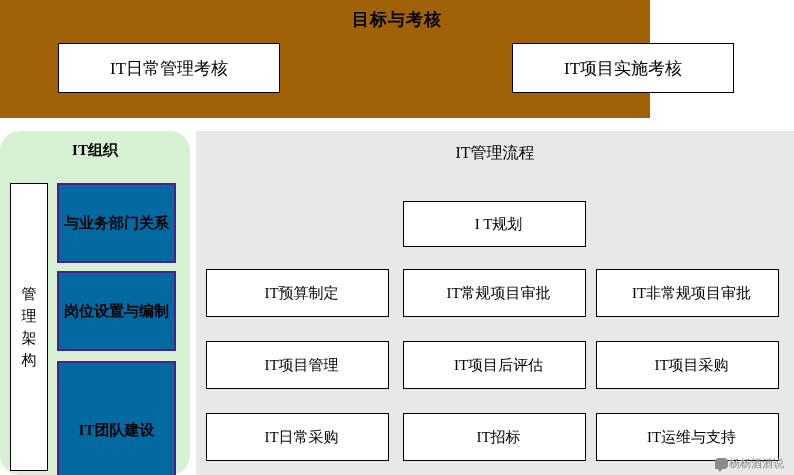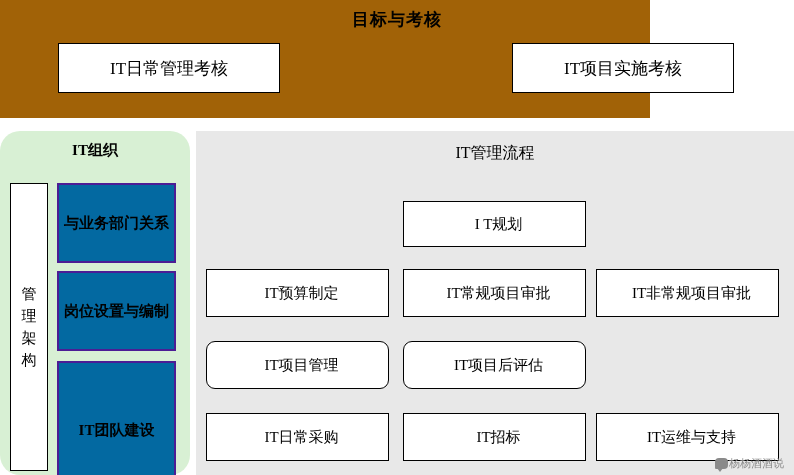--- a/index.html
+++ b/index.html
@@ -159,21 +159,21 @@
     align-items: center;
     justify-content: center;
     text-align: center;
     font-size: 15px;
     color: #000000;
     padding-left: 8px;
   }
   .plan-box { left: 207px; top: 70px; width: 183px; height: 46px; }
 
   .r1 { top: 138px; }
-  .r2 { top: 210px; border-radius: 9px; }
+  .r2 { top: 210px; }
   .r3 { top: 282px; }
   .c1 { left: 10px;  width: 183px; }
   .c2 { left: 207px; width: 183px; }
   .c3 { left: 400px; width: 183px; }
   .rh { height: 48px; }
 
   
   .watermark {
     position: absolute;
     right: 10px;
@@ -233,20 +233,21 @@
       <div class="proc-title">IT管理流程</div>
 
       <div class="proc-box plan-box">I T规划</div>
 
       <div class="proc-box r1 c1 rh">IT预算制定</div>
       <div class="proc-box r1 c2 rh">IT常规项目审批</div>
       <div class="proc-box r1 c3 rh">IT非常规项目审批</div>
 
       <div class="proc-box r2 c1 rh">IT项目管理</div>
       <div class="proc-box r2 c2 rh">IT项目后评估</div>
+      <div class="proc-box r2 c3 rh">IT项目采购</div>
 
       <div class="proc-box r3 c1 rh">IT日常采购</div>
       <div class="proc-box r3 c2 rh">IT招标</div>
       <div class="proc-box r3 c3 rh">IT运维与支持</div>
     </div>
 
   </div>
 
   <div class="watermark">
     <span class="wm-icon"></span>

